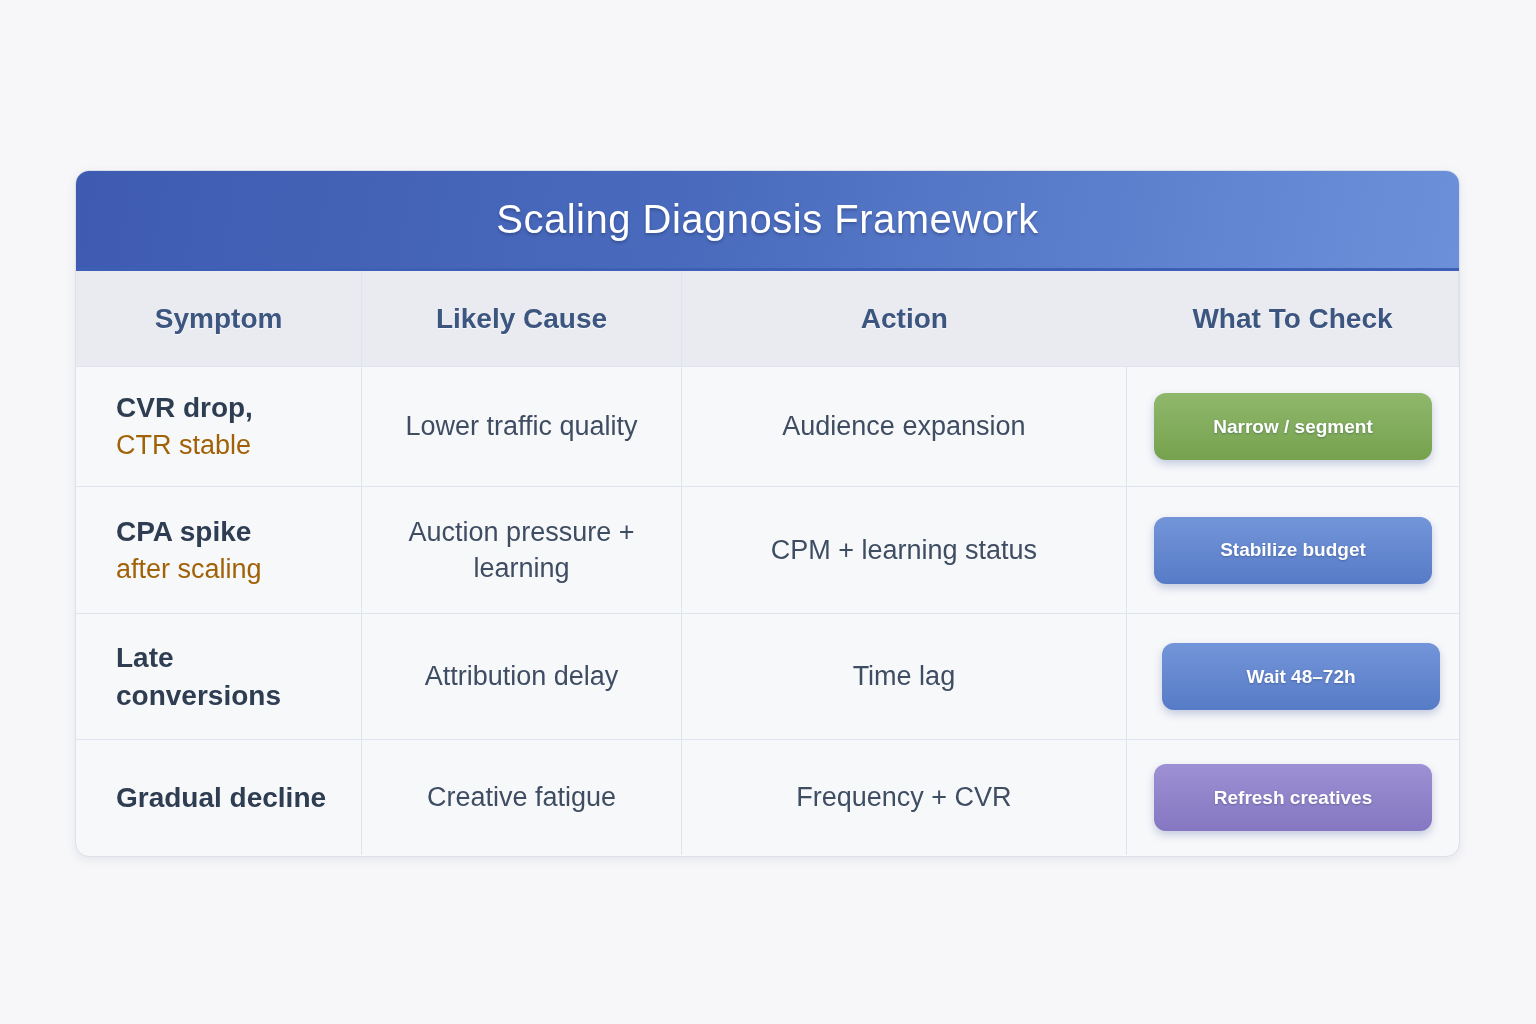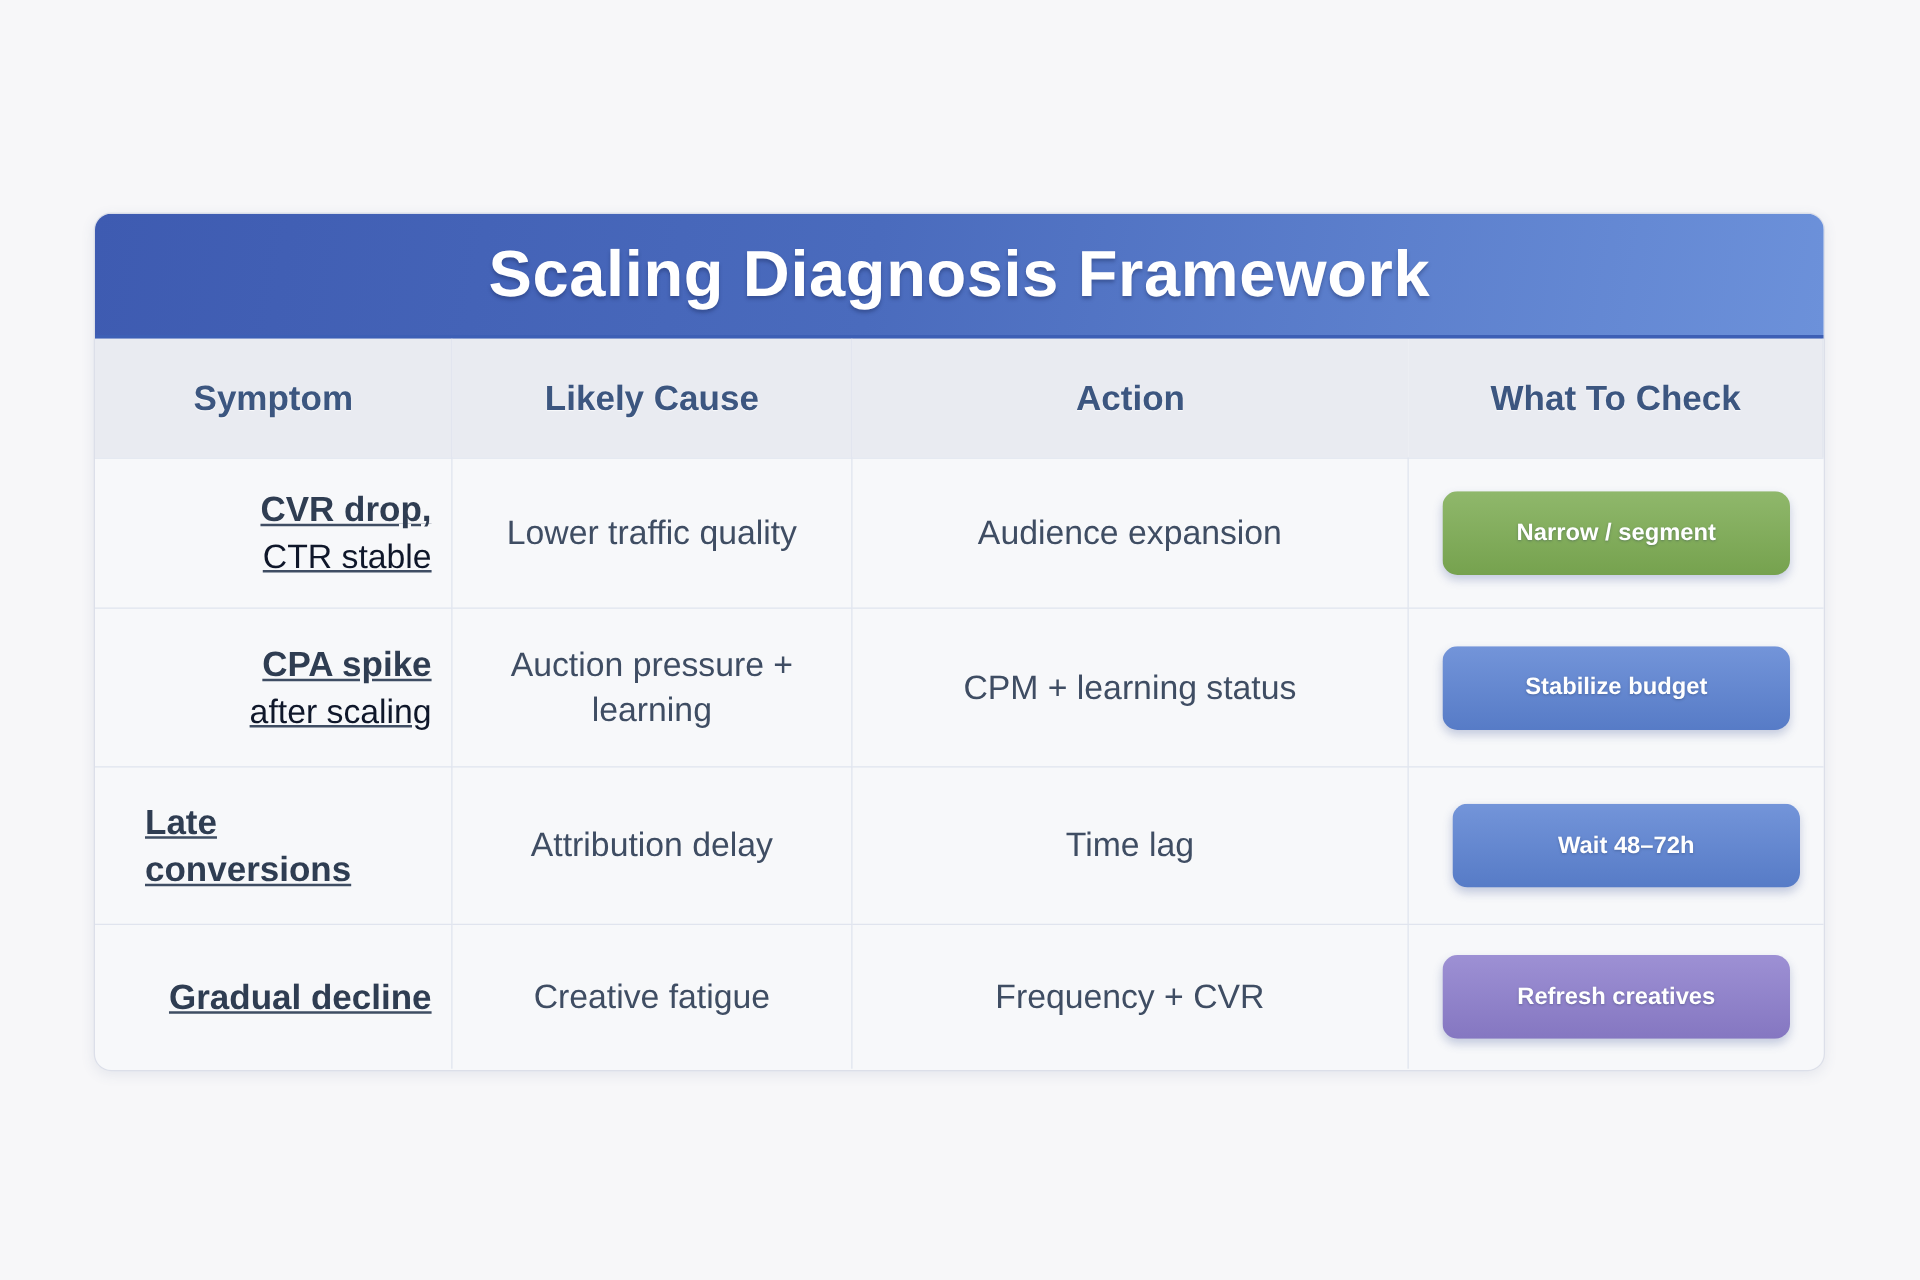--- a/index.html
+++ b/index.html
@@ -20,22 +20,22 @@
     box-shadow: 0 3px 10px rgba(70, 85, 130, 0.10);
   }
   .title-band {
     height: 100px;
     background: linear-gradient(100deg, #3e5bb1 0%, #4a6bbd 45%, #6c91da 100%);
     border-bottom: 3px solid #3d5fb5;
     display: flex; align-items: center; justify-content: center;
   }
   .title-band h1 {
     color: #ffffff;
-    font-size: 52px;
-    font-weight: bold;
+    font-size: 40px;
+    font-weight: normal;
     letter-spacing: 0.5px;
     text-shadow: 0 2px 3px rgba(20, 35, 80, 0.35);
   }
   .grid {
     display: grid;
     grid-template-columns: 20.7% 23.1% 32.2% 24%;
     grid-template-rows: 95px 120px 127px 126px 116px;
     height: 584px;
   }
   .cell {
@@ -54,31 +54,30 @@
   .cell.last-col { border-right: none; }
   .cell.head {
     border-top: none;
     background: #e9ebf1;
     color: #3c5680;
     font-weight: bold;
     font-size: 28px;
     text-shadow: 0 1px 1px rgba(255,255,255,0.8);
   }
   .cell.symptom {
-    align-items: flex-end;
+    align-items: flex-start;
     text-align: left;
     padding-left: 40px;
-    text-decoration: underline;
   }
   .cell.head.symptom-head {
     align-items: center;
     padding-left: 16px;
   }
   .sym-bold { font-weight: bold; color: #2f3d52; font-size: 28px; }
-  .sym-rest { color: #0f172a; }
+  .sym-rest { color: #a16207; }
   .cause-text { max-width: 280px; }
   .action-btn {
     min-width: 278px;
     height: 67px;
     border: none;
     border-radius: 12px;
     color: #ffffff;
     font-family: "Liberation Sans", sans-serif;
     font-size: 19px;
     font-weight: bold;

